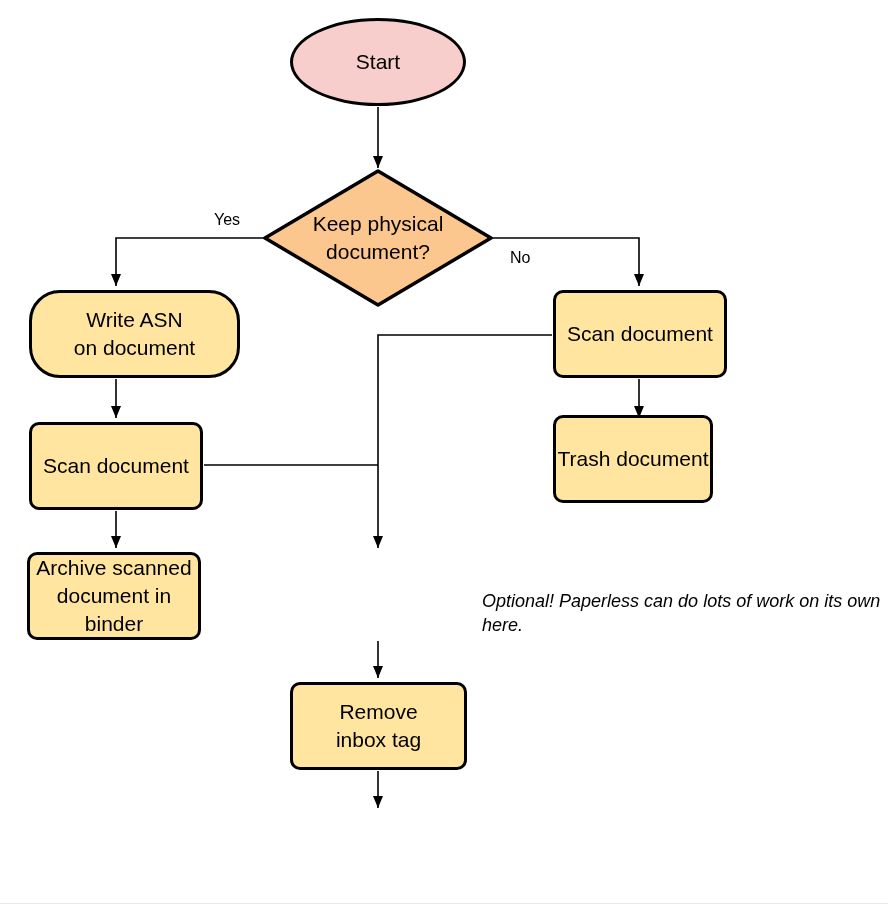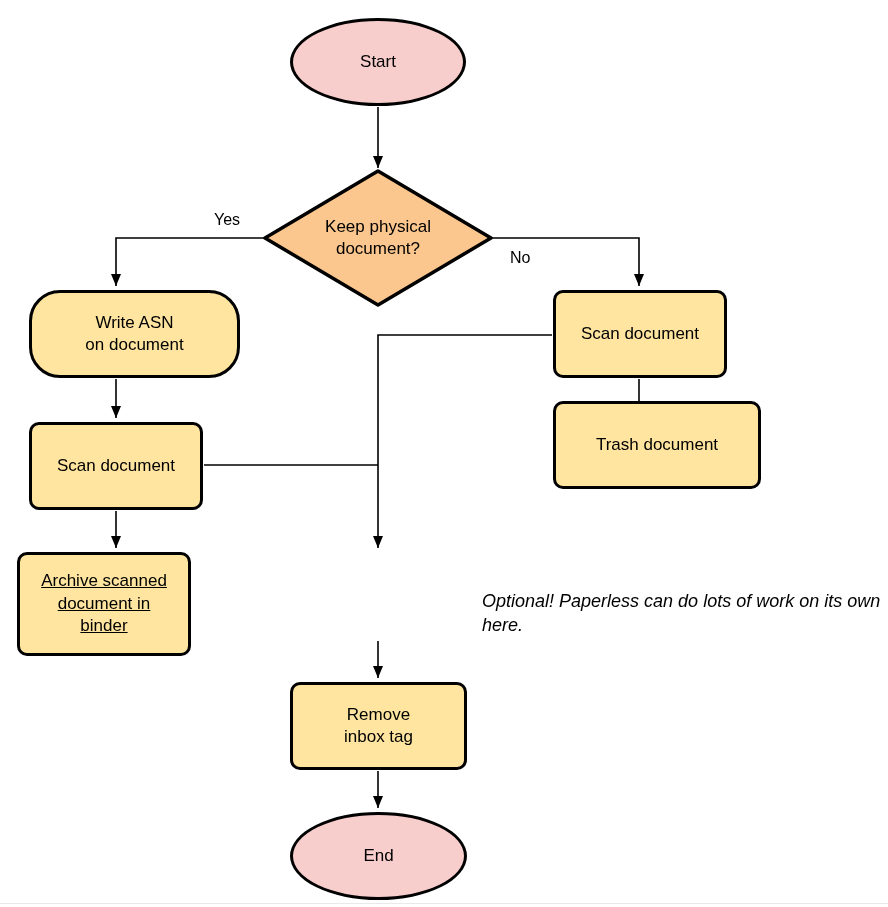--- a/index.html
+++ b/index.html
@@ -4,35 +4,35 @@
 <style>
   html,body { margin:0; padding:0; background:#ffffff; }
   .canvas {
     position:relative; width:888px; height:907px; background:#ffffff;
     font-family:"Liberation Sans", sans-serif; color:#000; overflow:hidden;
   }
   .edges { position:absolute; left:0; top:0; width:888px; height:907px; }
   .node {
     position:absolute; box-sizing:border-box;
     display:flex; align-items:center; justify-content:center;
-    text-align:center; font-size:17px; line-height:1.32;
+    text-align:center; font-size:21px; line-height:1.32;
     white-space:pre-line; z-index:2;
   }
   .process  { background:#ffe5a0; border:3px solid #000; border-radius:10px; }
   .terminal { background:#f8cecc; border:3px solid #000; border-radius:50%; }
   .decision-label { background:transparent; z-index:2; }
 
   
   #start        { left:290px; top:18px;  width:176px; height:88px; }
   #decision-txt { left:283px; top:198px; width:190px; height:80px; }
   #write-asn    { left:29px;  top:290px; width:211px; height:88px;border-radius:31px; }
   #scan-left    { left:29px;  top:422px; width:174px; height:88px; }
-  #archive      { left:17px;  top:552px; width:174px; height:104px;text-decoration:underline; }
+  #archive      { left:27px;  top:552px; width:174px; height:88px; }
   #scan-right   { left:553px; top:290px; width:174px; height:88px; }
-  #trash        { left:553px; top:401px; width:208px; height:88px; }
+  #trash        { left:553px; top:415px; width:160px; height:88px; }
   #tagging      { left:290px; top:552px; width:177px; height:88px; }
   #remove-inbox { left:290px; top:682px; width:177px; height:88px; }
   #end          { left:290px; top:812px; width:177px; height:88px; }
 
   .edge-label {
     position:absolute; font-size:16px; z-index:2; background:#fff; padding:0 3px;
   }
   #label-yes { left:211px; top:211px;text-align:center; }
   #label-no  { left:507px; top:213px;margin-top:36px; }
 
@@ -86,21 +86,20 @@
 binder</div>
 
   <div class="node process" id="scan-right">Scan document</div>
 
   <div class="node process" id="trash">Trash document</div>
 
 
   <div class="node process" id="remove-inbox">Remove
 inbox tag</div>
 
-  <div class="node terminal" id="end">End</div>
 
   <div class="edge-label" id="label-yes">Yes</div>
 
   <div class="edge-label" id="label-no">No</div>
 
   <div class="annotation">Optional! Paperless can do lots of work on its own here.</div>
 
   <div class="page-bottom-rule"></div>
 </div>
 

